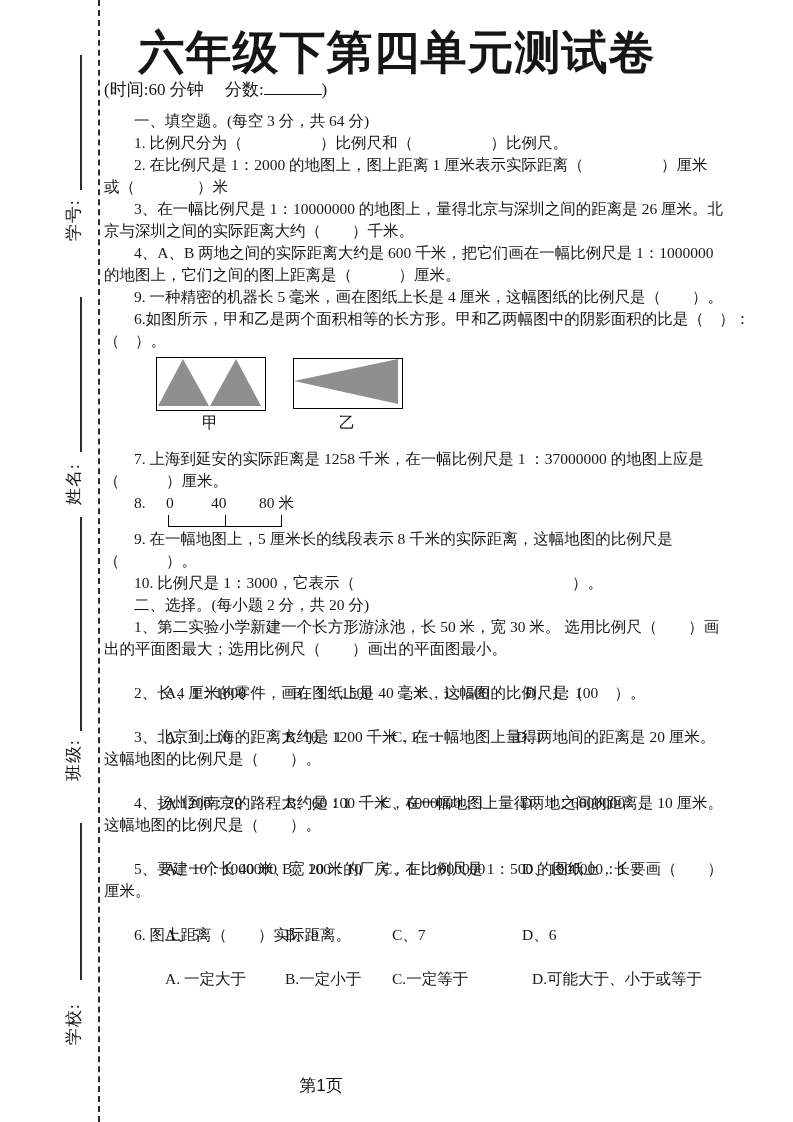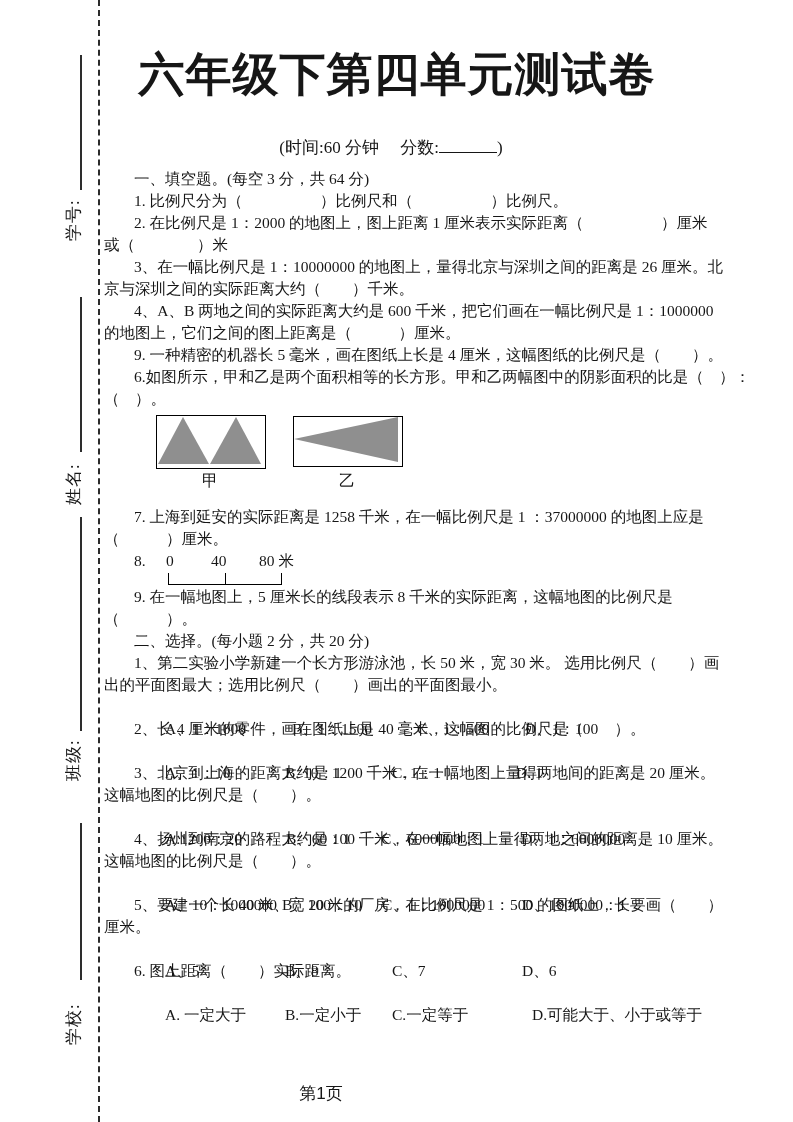--- a/index.html
+++ b/index.html
@@ -11,25 +11,25 @@
   .cut-line{position:absolute;left:98px;top:0;height:1122px;width:0;border-left:2px dashed #2b2b2b;}
   .rail-line{position:absolute;left:80px;width:2px;background:#2d2d2d;}
   .rail-label{
     position:absolute;left:43px;width:58px;height:20px;text-align:center;
     font-size:17px;letter-spacing:1px;transform:rotate(-90deg);transform-origin:center;
     white-space:nowrap;
   }
   
   .content{position:absolute;left:104px;top:0;width:586px;}
   .title{
-    margin-top:48px;height:52px;line-height:52px;text-align:center;
+    margin-top:26px;height:52px;line-height:52px;text-align:center;
     font-family:"Liberation Sans",sans-serif;font-weight:700;font-size:46px;letter-spacing:1px;
     white-space:nowrap;
   }
-  .meta{margin-top:36px;height:24px;line-height:24px;text-align:center;padding-right:12px;font-size:17px;white-space:pre;}
+  .meta{height:24px;line-height:24px;text-align:left;padding-right:12px;font-size:17px;white-space:pre;}
   .meta-blank{display:inline-block;width:58px;height:15px;border-bottom:1.5px solid #161616;}
   .body{margin-top:8px;font-size:15.5px;}
   .ln{height:22px;line-height:22px;white-space:pre;}
   .ind{padding-left:30px;}
   
   .figs{position:relative;height:96px;}
   .figbox{position:absolute;border:1.5px solid #000;background:#fff;}
   .fig-jia{left:52px;top:5px;width:108px;height:52px;}
   .fig-yi{left:189px;top:6px;width:108px;height:49px;}
   .figlab{position:absolute;top:60px;width:108px;text-align:center;font-size:16px;height:22px;line-height:22px;}
@@ -49,21 +49,21 @@
   
   .opts{padding-left:30px;}
   .opts .o{display:inline-block;white-space:pre;}
   .r1 .o1{width:127px}.r1 .o2{width:125px}.r1 .o3{width:108px}
   .r2 .o1{width:120px}.r2 .o2{width:107px}.r2 .o3{width:124px}
   .r3 .o1{width:121px}.r3 .o2{width:95px} .r3 .o3{width:140px}
   .r4 .o1{width:117px}.r4 .o2{width:100px}.r4 .o3{width:140px}
   .r5 .o1{width:120px}.r5 .o2{width:107px}.r5 .o3{width:130px}
   .r6 .o1{width:120px}.r6 .o2{width:107px}.r6 .o3{width:140px}
   .footer{position:absolute;left:0;top:1074px;width:642px;text-align:center;font-size:17px;
-    font-family:"Liberation Sans",sans-serif;margin-top:8px;}
+    font-family:"Liberation Sans",sans-serif;}
 </style>
 </head>
 <body>
 
 <div class="page">
 
   <div class="cut-line"></div>
   <div class="rail-line" style="top:55px;height:135px;"></div>
   <div class="rail-label" style="top:210px;">学号:</div>
   <div class="rail-line" style="top:297px;height:155px;"></div>
@@ -115,20 +115,21 @@
         <span class="q8-n0">0</span>
         <span class="q8-n40">40</span>
         <span class="q8-n80">80 米</span>
         <div class="q8-bracket">
             <div class="q8-mid"></div>
           </div>
       </div>
 
       <div class="ln ind">9. 在一幅地图上，5 厘米长的线段表示 8 千米的实际距离，这幅地图的比例尺是</div>
       <div class="ln">（　　　）。</div>
+      <div class="ln ind">10. 比例尺是 1：3000，它表示（　　　　　　　　　　　　　　）。</div>
 
       <div class="ln ind">二、选择。(每小题 2 分，共 20 分)</div>
       <div class="ln ind">1、第二实验小学新建一个长方形游泳池，长 50 米，宽 30 米。 选用比例尺（　　）画</div>
       <div class="ln">出的平面图最大；选用比例尺（　　）画出的平面图最小。</div>
       <div class="ln opts r1">
         <span class="o o1">A、1：1000</span><span class="o o2">B、1：1500</span><span class="o o3">C、1：500</span><span class="o o4">D、1：100</span>
       </div>
       <div class="ln ind">2、长 4 厘米的零件，画在图纸上是 40 毫米，这幅图的比例尺是（　　）。</div>
       <div class="ln opts r2">
         <span class="o o1">A、1：10</span><span class="o o2">B. 10：1</span><span class="o o3">C. 1：1</span><span class="o o4">D. 1</span>

